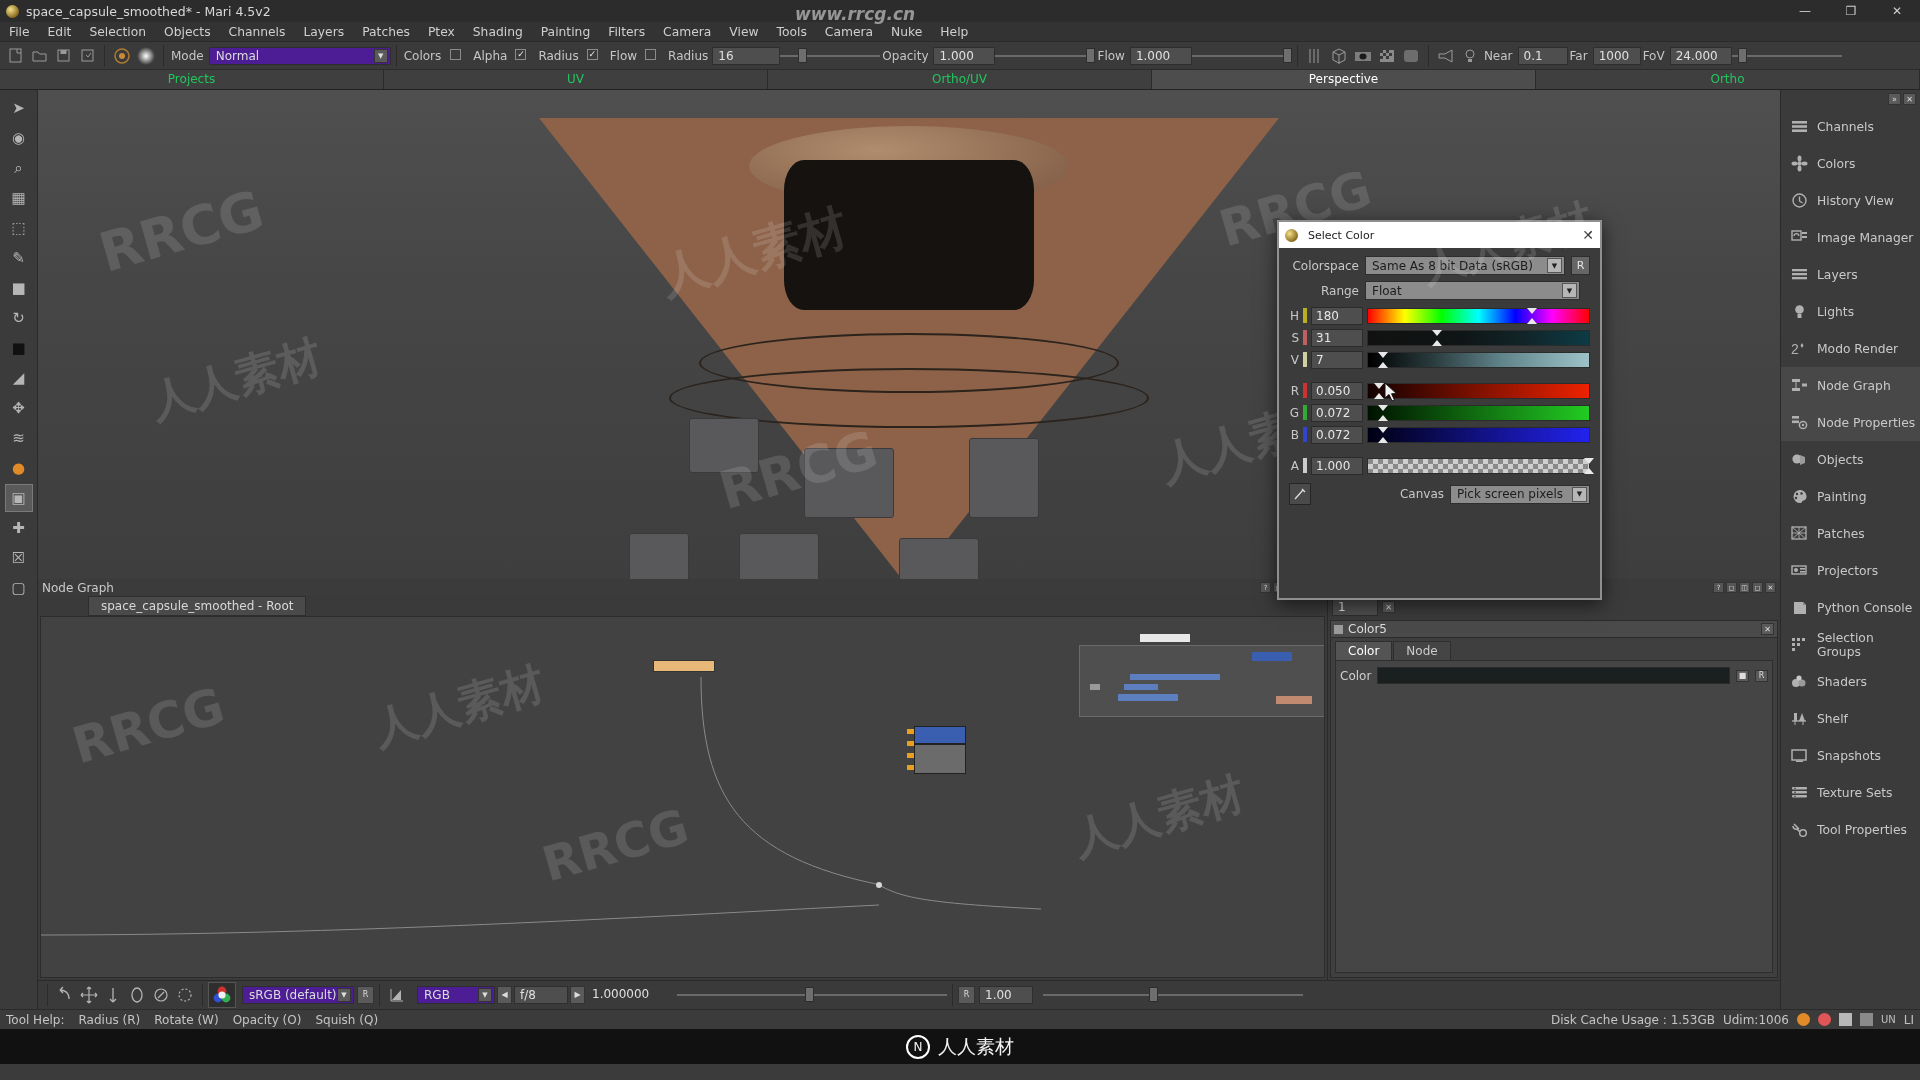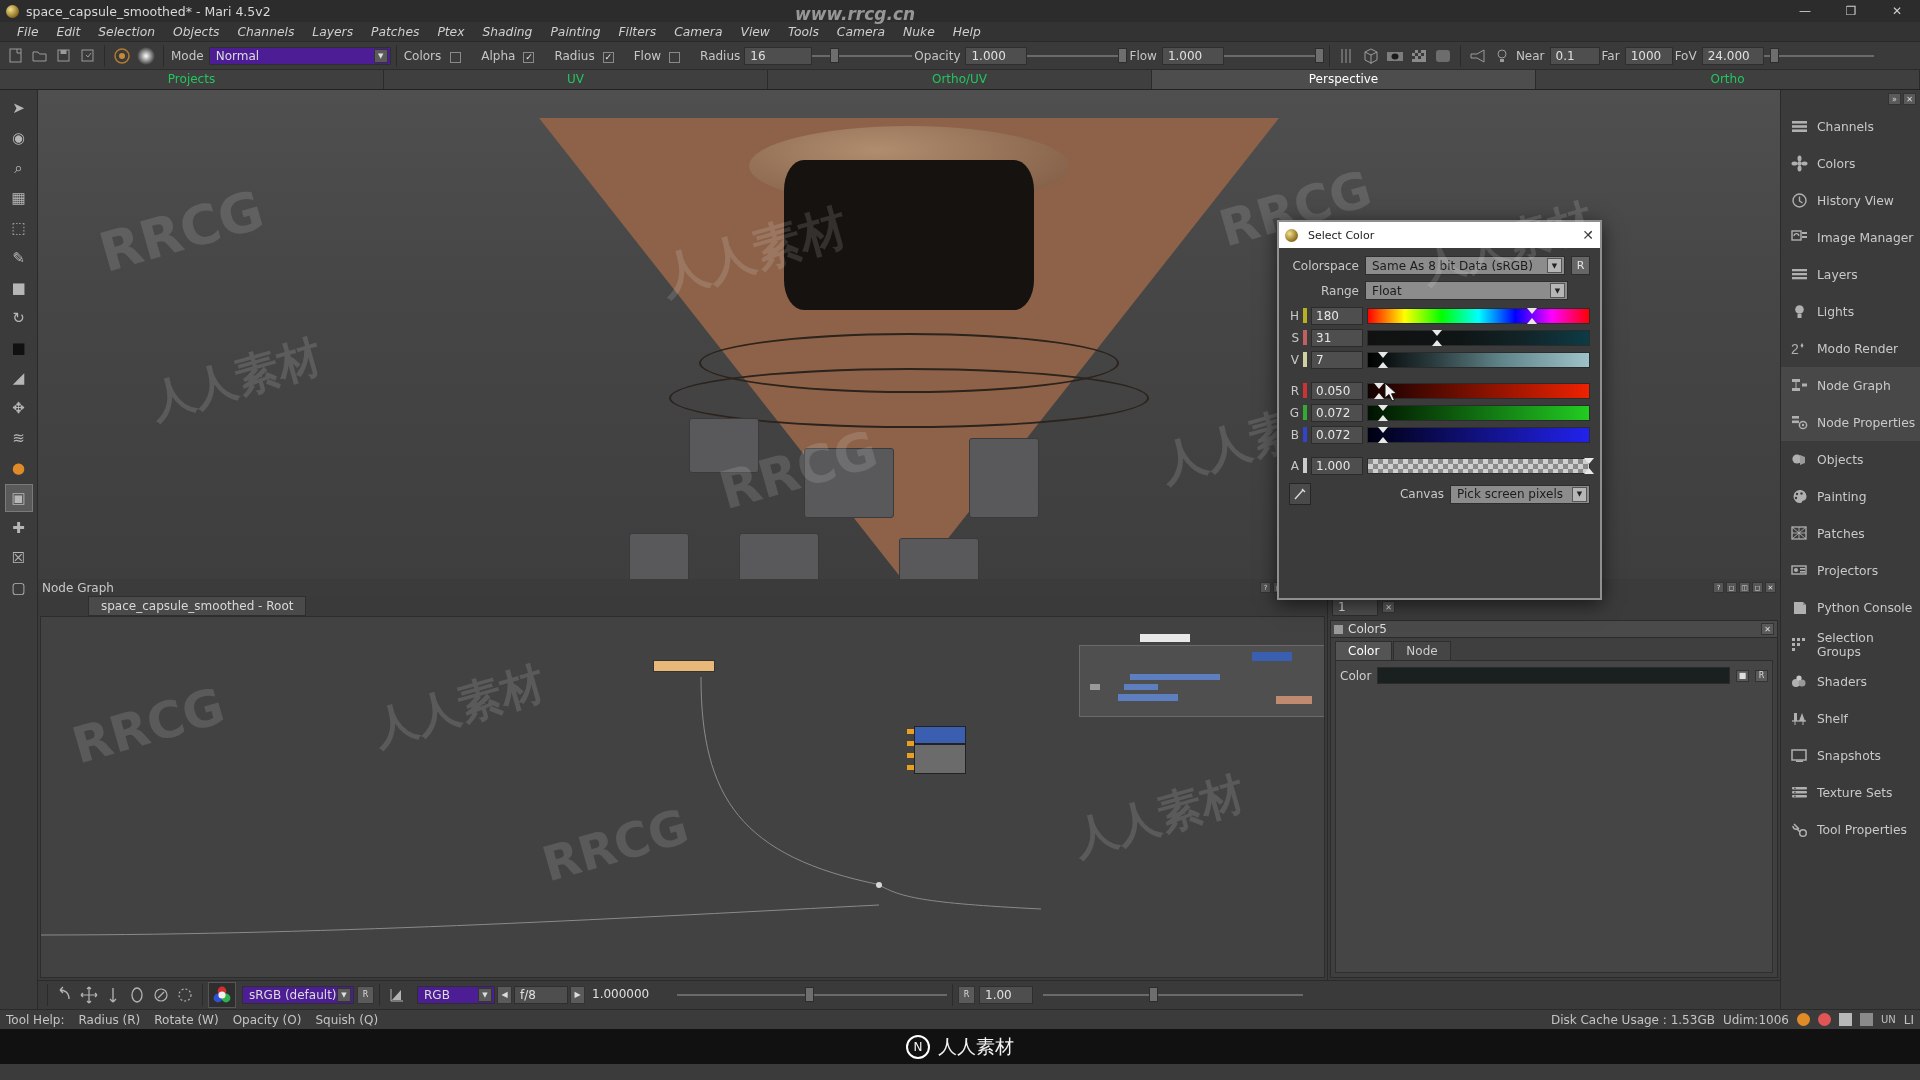--- a/index.html
+++ b/index.html
@@ -12,38 +12,38 @@
   #titlebar .app-icon{ width:13px;height:13px;border-radius:50%;
      background:radial-gradient(circle at 35% 35%,#f3e08a,#8a6a1e 70%,#4a3a10);
      margin-right:7px; flex:0 0 auto;}
   #titlebar .title{ font-size:12.5px; color:#d8d8d8; white-space:nowrap; }
   #winbtns{ position:absolute; right:0; top:0; height:22px; display:flex; }
   #winbtns div{ width:46px;height:22px;display:flex;align-items:center;justify-content:center;
      color:#cfcfcf;font-size:12px;}
 
   
   #menubar{ height:20px; background:#333333; display:flex; align-items:center;
-     padding-left:8px; border-bottom:1px solid #2a2a2a;font-style:italic; }
+     padding-left:0; border-bottom:1px solid #2a2a2a; }
   #menubar .mi{ padding:2px 9px; font-size:12.3px; color:#cfcfcf; cursor:default; }
 
   
   #toolbar{ height:28px; background:#3a3a3a; display:flex; align-items:center;
      border-bottom:1px solid #2b2b2b; padding:0 3px; gap:0; }
   .tb-sep{ width:1px; height:22px; background:#2b2b2b; margin:0 5px; flex:0 0 auto;}
   .tb-icon{ width:24px;height:24px;display:flex;align-items:center;justify-content:center;
      flex:0 0 auto; }
   .tb-lbl{ font-size:12px; color:#c5c5c5; margin:0 5px 0 2px; white-space:nowrap; }
   .combo{ background:#4c1d95; border:1px solid #2e2e2e; height:18px; display:flex;
      align-items:center; justify-content:space-between; padding:0 2px 0 6px;
      font-size:12px; color:#dcdcdc; }
   .combo .arrow{ width:14px;height:14px;background:#5a5a5a;border:1px solid #333;
      display:flex;align-items:center;justify-content:center;font-size:7px;color:#ddd;}
   .txtfield{ background:#4e4e4e; border:1px solid #2e2e2e; height:18px; line-height:16px;
      padding:0 5px; font-size:12px; color:#e0e0e0; }
-  .chk{ display:flex;align-items:flex-end;gap:20px;margin:0 4px; font-size:12px;color:#c6c6c6;}
+  .chk{ display:flex;align-items:flex-start;gap:12px;margin:0 4px; font-size:12px;color:#c6c6c6;}
   .chkbox{ width:11px;height:11px;border:1px solid #8a8a8a; background:#3b3b3b;
      display:flex;align-items:center;justify-content:center;font-size:9px;color:#e8e8e8;}
   .slider{ width:96px;height:18px;display:flex;align-items:center;position:relative;}
   .slider .track{ position:absolute; left:0; right:0; height:2px; background:#6a6a6a;}
   .slider .knob{ position:absolute; width:9px;height:15px;background:#6e6e6e;
      border:1px solid #2d2d2d; }
 
   
   #viewtabs{ height:20px; background:#3b3b3b; display:flex; border-bottom:1px solid #222; }
   #viewtabs .vt{ flex:1; text-align:center; line-height:19px; font-size:12px;
@@ -766,21 +766,21 @@
     <div class="cd-row">
       <span class="cd-lbl" style="width:70px">Colorspace</span>
       <span class="cd-combo" style="flex:1">
         <span>Same As 8 bit Data (sRGB)</span>
         <span class="ar">▼</span>
       </span>
       <span class="cd-rbtn">R</span>
     </div>
     <div class="cd-row">
       <span class="cd-lbl" style="width:70px">Range</span>
-      <span class="cd-combo" style="flex:1;margin-right:22px">
+      <span class="cd-combo" style="flex:1;margin-right:10px">
         <span>Float</span>
         <span class="ar">▼</span>
       </span>
     </div>
     <div id="sliders">
         <div class="sl-row">
           <span class="sl-lbl">H</span>
           <span class="sl-tick" style="background: rgb(184, 176, 32);"></span>
           <span class="sl-val">180</span>
           <span class="sl-bar" style="background: linear-gradient(90deg, rgb(255, 0, 0), rgb(255, 255, 0), rgb(0, 255, 0), rgb(0, 255, 255), rgb(0, 0, 255), rgb(255, 0, 255), rgb(255, 0, 0));">

